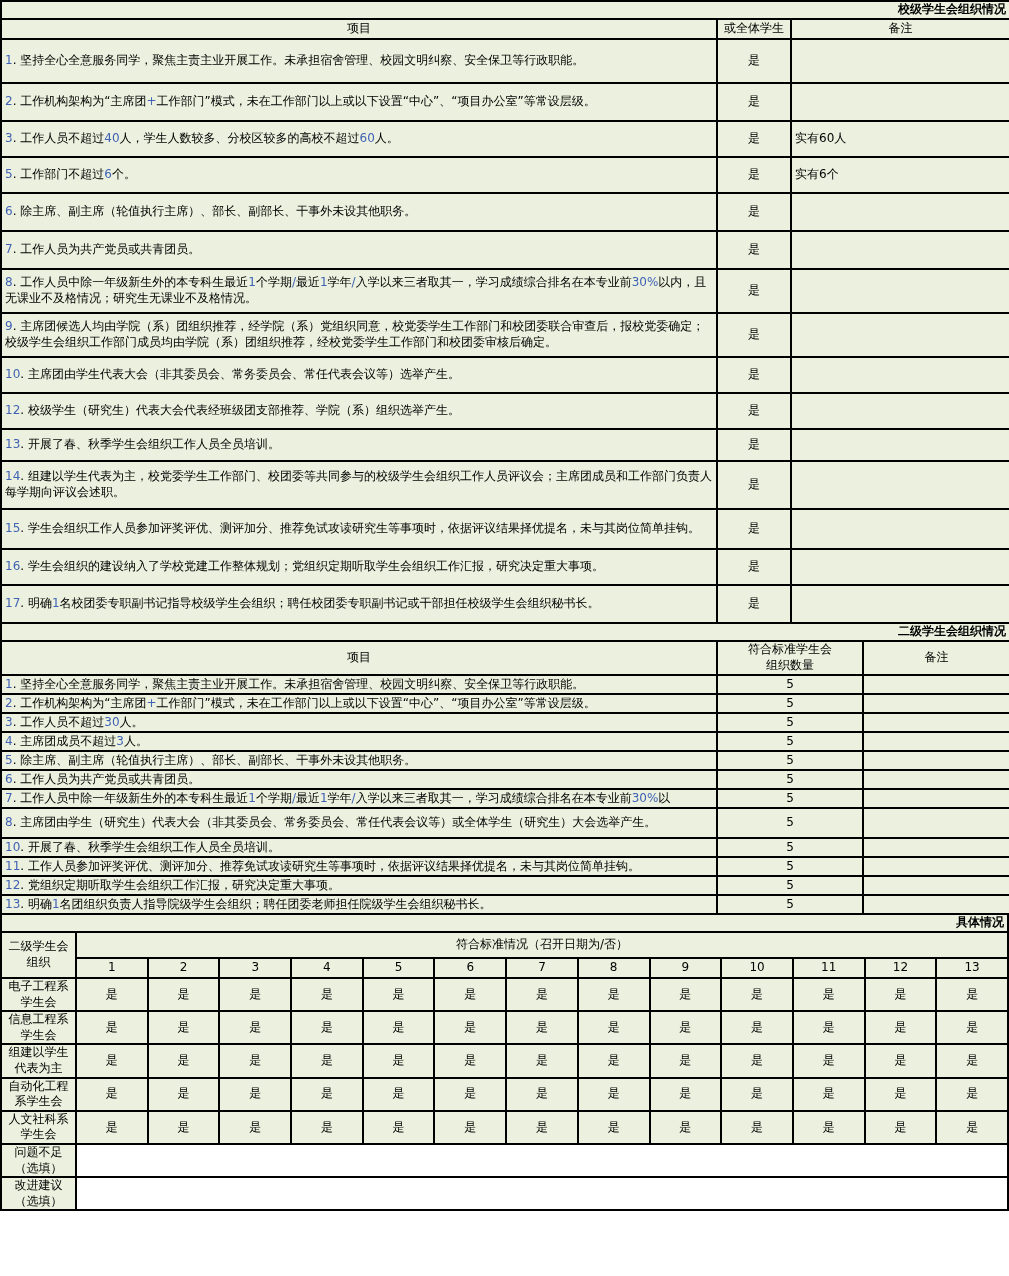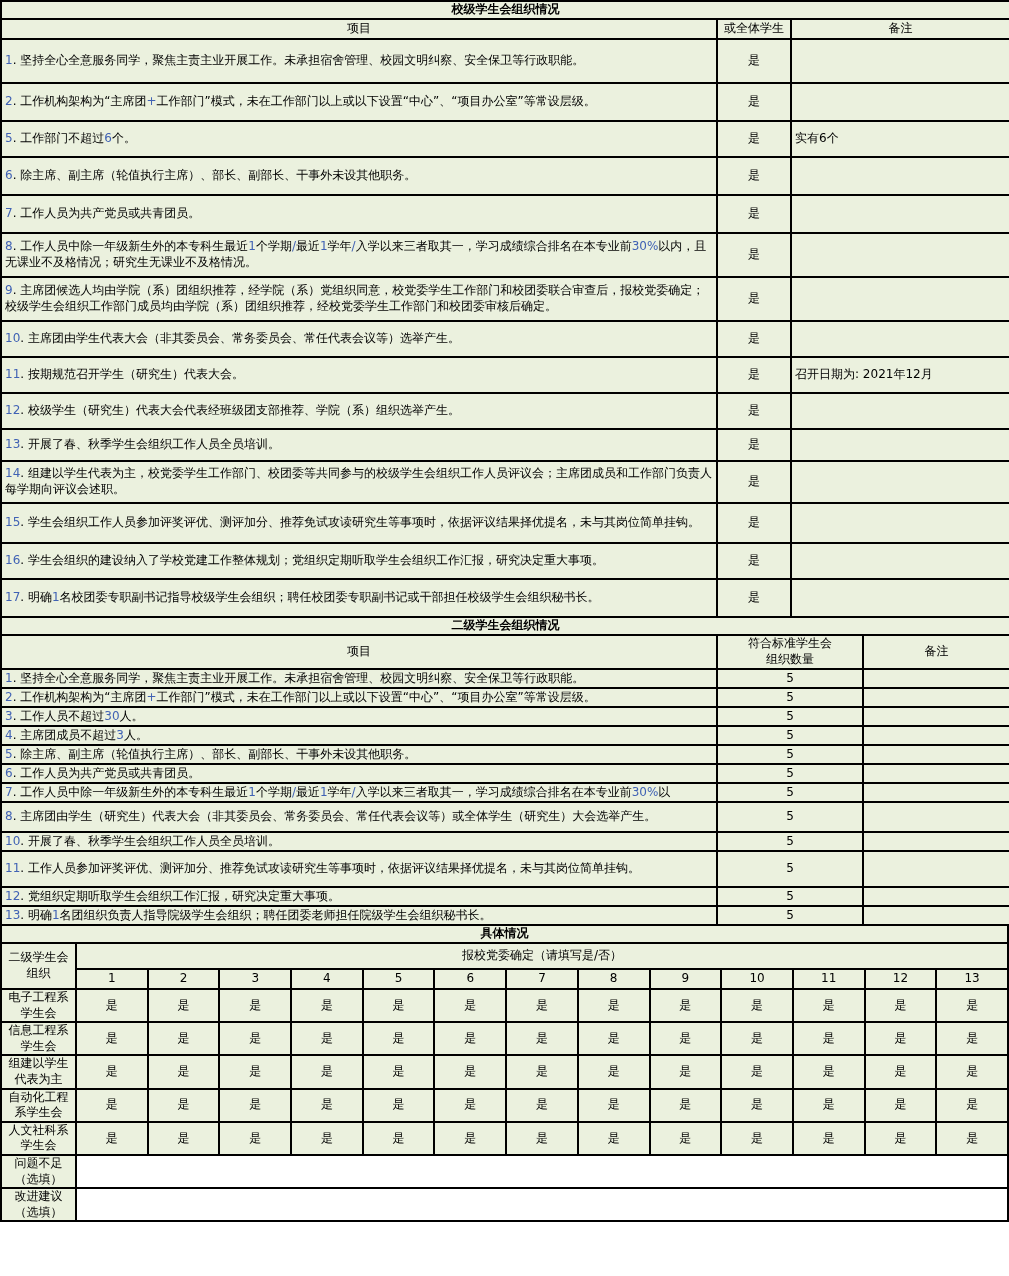--- a/index.html
+++ b/index.html
@@ -17,21 +17,21 @@
   table.joined { margin-top:-2px; }
   td {
     border:2px solid #000;
     background:#EBF1DE;
     padding:0 3px;
     line-height:1.3;
     overflow:hidden;
     vertical-align:middle;
     word-break:break-all;
   }
-  .title-cell { font-weight:bold; text-align:center; }
+  .title-cell { font-weight:bold; text-align:right; }
   .c   { text-align:center; }
   .pre { white-space:pre-line;margin-left:15px; }
   .nowrap { white-space:nowrap; }
   .fill { background:#ffffff; }
   .digit { color:#4062B4; }
 </style>
 </head>
 <body>
 
 <table>
@@ -53,20 +53,25 @@
     <td><span class="digit">1</span>. 坚持全心全意服务同学，聚焦主责主业开展工作。未承担宿舍管理、校园文明纠察、安全保卫等行政职能。</td>
     <td class="c">是</td>
     <td></td>
   </tr>
   <tr style="height:38px">
     <td><span class="digit">2</span>. 工作机构架构为“主席团<span class="digit">+</span>工作部门”模式，未在工作部门以上或以下设置“中心”、“项目办公室”等常设层级。</td>
     <td class="c">是</td>
     <td></td>
   </tr>
   <tr style="height:36px">
+    <td><span class="digit">3</span>. 工作人员不超过<span class="digit">40</span>人，学生人数较多、分校区较多的高校不超过<span class="digit">60</span>人。</td>
+    <td class="c">是</td>
+    <td>实有60人</td>
+  </tr>
+  <tr style="height:36px">
     <td><span class="digit">5</span>. 工作部门不超过<span class="digit">6</span>个。</td>
     <td class="c">是</td>
     <td>实有6个</td>
   </tr>
   <tr style="height:38px">
     <td><span class="digit">6</span>. 除主席、副主席（轮值执行主席）、部长、副部长、干事外未设其他职务。</td>
     <td class="c">是</td>
     <td></td>
   </tr>
   <tr style="height:38px">
@@ -83,35 +88,30 @@
     <td><span class="digit">9</span>. 主席团候选人均由学院（系）团组织推荐，经学院（系）党组织同意，校党委学生工作部门和校团委联合审查后，报校党委确定；校级学生会组织工作部门成员均由学院（系）团组织推荐，经校党委学生工作部门和校团委审核后确定。</td>
     <td class="c">是</td>
     <td></td>
   </tr>
   <tr style="height:36px">
     <td><span class="digit">10</span>. 主席团由学生代表大会（非其委员会、常务委员会、常任代表会议等）选举产生。</td>
     <td class="c">是</td>
     <td></td>
   </tr>
   <tr style="height:36px">
-    <td><span class="digit">11</span>. 按期规范召开学生（研究生）代表大会。</td>
-    <td class="c">是</td>
-    <td>召开日期为: 2021年12月</td>
-  </tr>
-  <tr style="height:36px">
     <td><span class="digit">12</span>. 校级学生（研究生）代表大会代表经班级团支部推荐、学院（系）组织选举产生。</td>
     <td class="c">是</td>
     <td></td>
   </tr>
   <tr style="height:32px">
     <td><span class="digit">13</span>. 开展了春、秋季学生会组织工作人员全员培训。</td>
     <td class="c">是</td>
     <td></td>
   </tr>
-  <tr style="height:42px">
+  <tr style="height:48px">
     <td><span class="digit">14</span>. 组建以学生代表为主，校党委学生工作部门、校团委等共同参与的校级学生会组织工作人员评议会；主席团成员和工作部门负责人每学期向评议会述职。</td>
     <td class="c">是</td>
     <td></td>
   </tr>
   <tr style="height:40px">
     <td><span class="digit">15</span>. 学生会组织工作人员参加评奖评优、测评加分、推荐免试攻读研究生等事项时，依据评议结果择优提名，未与其岗位简单挂钩。</td>
     <td class="c">是</td>
     <td></td>
   </tr>
   <tr style="height:36px">
@@ -181,21 +181,21 @@
   <tr style="height:30px">
     <td class="nowrap"><span class="digit">8</span>. 主席团由学生（研究生）代表大会（非其委员会、常务委员会、常任代表会议等）或全体学生（研究生）大会选举产生。</td>
     <td class="c">5</td>
     <td></td>
   </tr>
   <tr style="height:19px">
     <td class="nowrap"><span class="digit">10</span>. 开展了春、秋季学生会组织工作人员全员培训。</td>
     <td class="c">5</td>
     <td></td>
   </tr>
-  <tr style="height:36px">
+  <tr style="height:19px">
     <td class="nowrap"><span class="digit">11</span>. 工作人员参加评奖评优、测评加分、推荐免试攻读研究生等事项时，依据评议结果择优提名，未与其岗位简单挂钩。</td>
     <td class="c">5</td>
     <td></td>
   </tr>
   <tr style="height:19px">
     <td class="nowrap"><span class="digit">12</span>. 党组织定期听取学生会组织工作汇报，研究决定重大事项。</td>
     <td class="c">5</td>
     <td></td>
   </tr>
   <tr style="height:19px">
@@ -222,21 +222,21 @@
       <col>
       <col>
       <col>
   </colgroup>
   <tbody>
       <tr style="height:18px">
     <td colspan="14" class="title-cell">具体情况</td>
   </tr>
   <tr style="height:26px">
     <td rowspan="2" class="c">二级学生会组织</td>
-    <td colspan="13" class="c">报校党委确定（请填写是/否）</td>
+    <td colspan="13" class="c">符合标准情况（召开日期为/否）</td>
   </tr>
   <tr style="height:20px">
     <td class="c">1</td>
     <td class="c">2</td>
     <td class="c">3</td>
     <td class="c">4</td>
     <td class="c">5</td>
     <td class="c">6</td>
     <td class="c">7</td>
     <td class="c">8</td>

